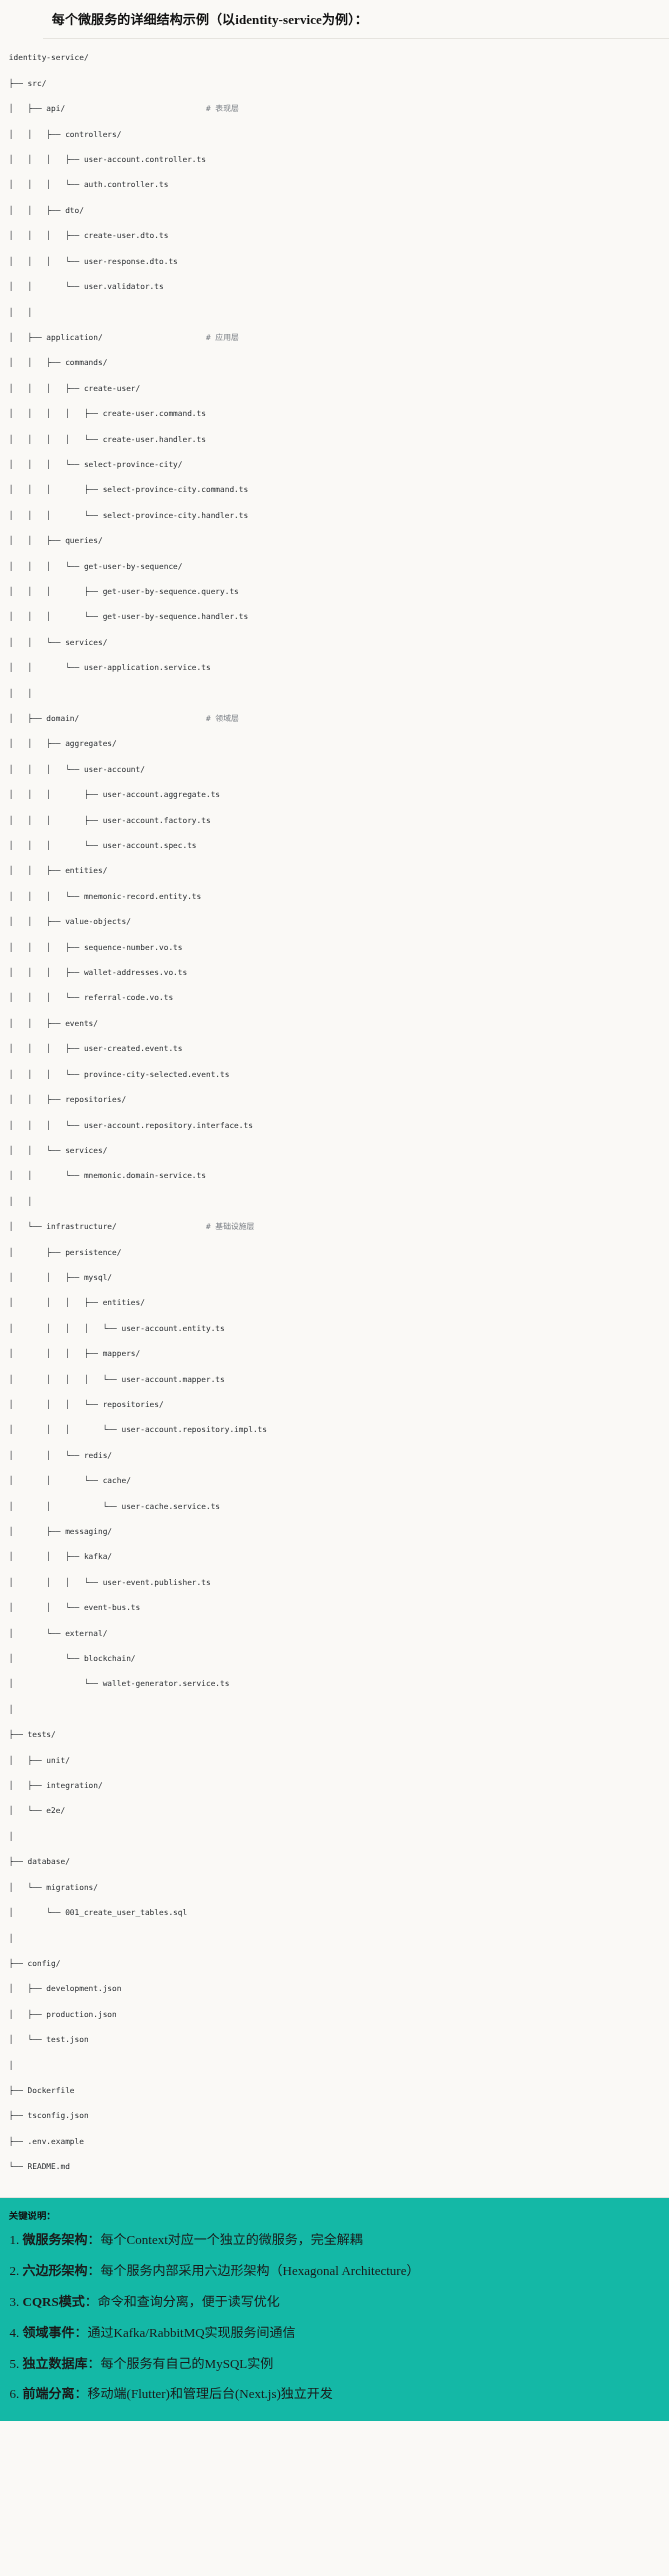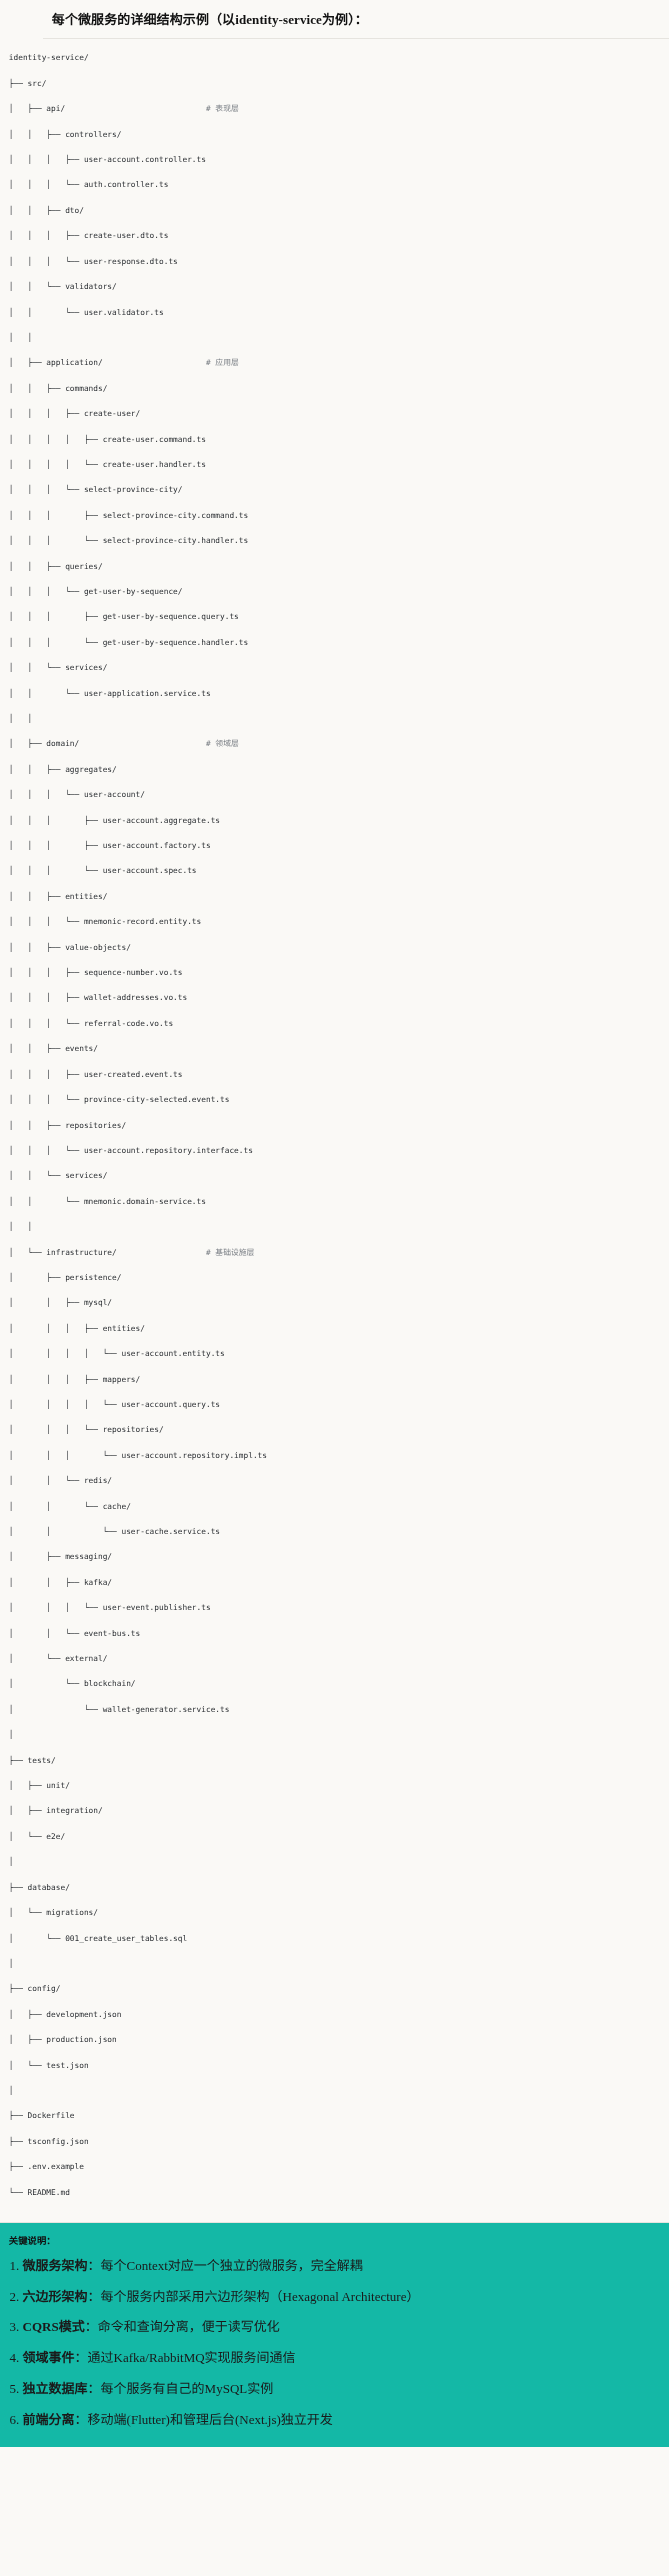--- a/index.html
+++ b/index.html
@@ -109,21 +109,20 @@
   <div class="tree-block">
     <pre class="tree" id="tree-root"><span class="tree-line">identity-service/</span>
 <span class="tree-line">├── src/</span>
 <span class="tree-line">│   ├── api/                              <span class="cmt"># 表现层</span></span>
 <span class="tree-line">│   │   ├── controllers/</span>
 <span class="tree-line">│   │   │   ├── user-account.controller.ts</span>
 <span class="tree-line">│   │   │   └── auth.controller.ts</span>
 <span class="tree-line">│   │   ├── dto/</span>
 <span class="tree-line">│   │   │   ├── create-user.dto.ts</span>
 <span class="tree-line">│   │   │   └── user-response.dto.ts</span>
-<span class="tree-line">│   │   └── validators/</span>
 <span class="tree-line">│   │       └── user.validator.ts</span>
 <span class="tree-line">│   │</span>
 <span class="tree-line">│   ├── application/                      <span class="cmt"># 应用层</span></span>
 <span class="tree-line">│   │   ├── commands/</span>
 <span class="tree-line">│   │   │   ├── create-user/</span>
 <span class="tree-line">│   │   │   │   ├── create-user.command.ts</span>
 <span class="tree-line">│   │   │   │   └── create-user.handler.ts</span>
 <span class="tree-line">│   │   │   └── select-province-city/</span>
 <span class="tree-line">│   │   │       ├── select-province-city.command.ts</span>
 <span class="tree-line">│   │   │       └── select-province-city.handler.ts</span>
@@ -153,21 +152,21 @@
 <span class="tree-line">│   │   │   └── user-account.repository.interface.ts</span>
 <span class="tree-line">│   │   └── services/</span>
 <span class="tree-line">│   │       └── mnemonic.domain-service.ts</span>
 <span class="tree-line">│   │</span>
 <span class="tree-line">│   └── infrastructure/                   <span class="cmt"># 基础设施层</span></span>
 <span class="tree-line">│       ├── persistence/</span>
 <span class="tree-line">│       │   ├── mysql/</span>
 <span class="tree-line">│       │   │   ├── entities/</span>
 <span class="tree-line">│       │   │   │   └── user-account.entity.ts</span>
 <span class="tree-line">│       │   │   ├── mappers/</span>
-<span class="tree-line">│       │   │   │   └── user-account.query.ts</span>
+<span class="tree-line">│       │   │   │   └── user-account.mapper.ts</span>
 <span class="tree-line">│       │   │   └── repositories/</span>
 <span class="tree-line">│       │   │       └── user-account.repository.impl.ts</span>
 <span class="tree-line">│       │   └── redis/</span>
 <span class="tree-line">│       │       └── cache/</span>
 <span class="tree-line">│       │           └── user-cache.service.ts</span>
 <span class="tree-line">│       ├── messaging/</span>
 <span class="tree-line">│       │   ├── kafka/</span>
 <span class="tree-line">│       │   │   └── user-event.publisher.ts</span>
 <span class="tree-line">│       │   └── event-bus.ts</span>
 <span class="tree-line">│       └── external/</span>

